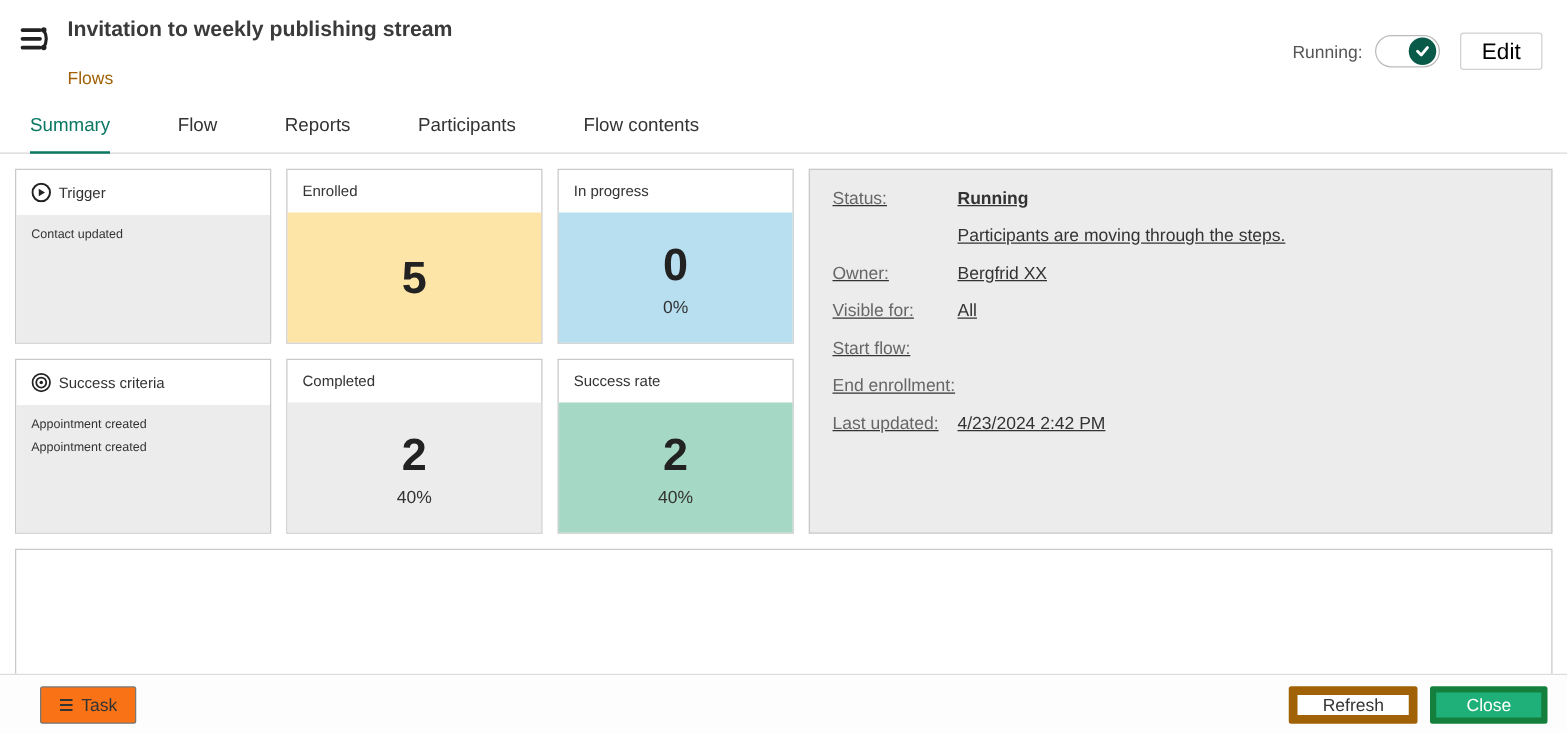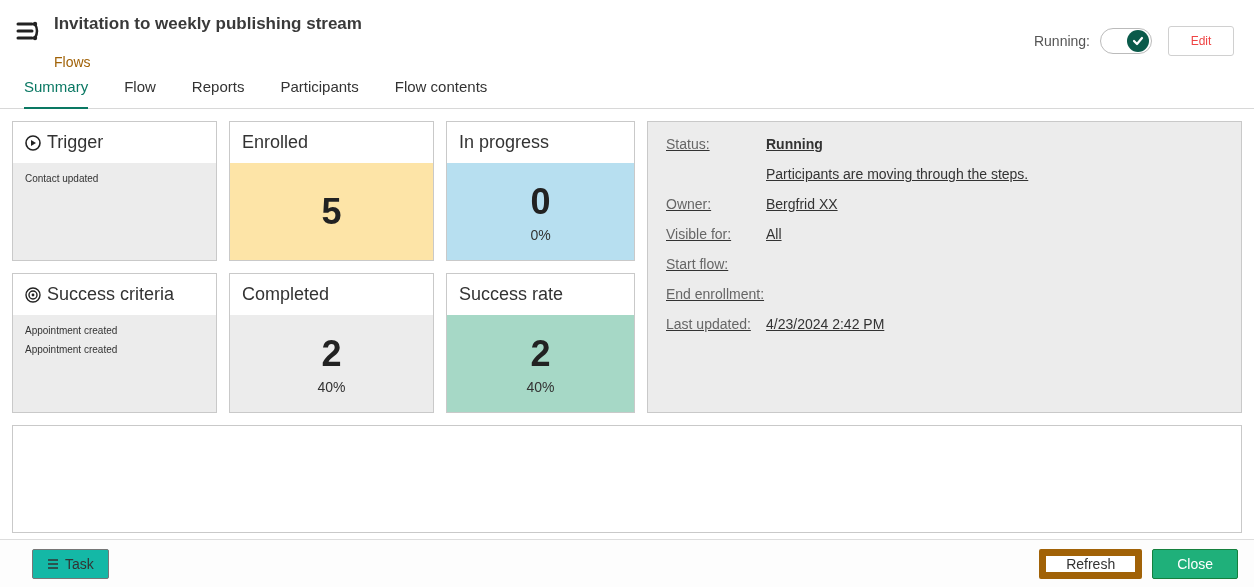--- a/index.html
+++ b/index.html
@@ -9,63 +9,63 @@
   
   .header { display:flex; align-items:flex-start; padding:14px 20px 0 14px; }
   .app-logo { width:26px; height:26px; margin-top:4px; margin-right:14px; display:flex; align-items:center; justify-content:center; }
   .titles { flex:0 0 auto; }
   .title { font-size:17px; font-weight:700; color:#3a3a3a; }
   .breadcrumb { margin-top:20px; font-size:14px; color:#a16207; }
   .header-right { margin-left:auto; display:flex; align-items:center; gap:10px; padding-top:12px; }
   .running-label { color:#555; font-size:14px;margin-left:18px; }
   .toggle { width:52px; height:26px; border-radius:26px; background:#fff; border:1px solid #bbb; position:relative; cursor:pointer; }
   .toggle .knob { position:absolute; right:2px; top:1px; width:22px; height:22px; border-radius:50%; background:#0a5a4a; display:flex; align-items:center; justify-content:center; color:#fff; }
-  .edit-btn { margin-left:6px; width:66px; height:30px; border:1px solid #d0d0d0; background:#fff; color:#ef4444; border-radius:3px; font-size:12px; cursor:default; }
-
-  
-  .tabs { display:flex; gap:36px; padding:0 0 0 24px; border-bottom:1px solid #d8d8d8;text-align:right; }
+  .edit-btn { margin-left:6px; width:66px; height:30px; border:1px solid #d0d0d0; background:#fff; color:#000000; border-radius:3px; font-size:18px; cursor:default; }
+
+  
+  .tabs { display:flex; gap:54px; padding:0 0 0 24px; margin-top:14px; border-bottom:1px solid #d8d8d8;text-align:right; }
   .tab { padding:8px 0 12px 0; font-size:15px; color:#333; cursor:pointer; }
   .tab.active { color:#0a7863; border-bottom:2px solid #0a7863; margin-bottom:-1px; font-weight:500; }
 
   
   .content { padding:12px; display:flex; gap:12px; }
   .left-col { display:flex; flex-direction:column; gap:12px; width:205px; }
   .mid-col { display:flex; flex-direction:column; gap:12px; width:205px; }
   .mid2-col{ display:flex; flex-direction:column; gap:12px; width:189px; }
   .right-col{ flex:1; }
 
   .card { border:1px solid #c9c9c9; background:#fff; display:flex; flex-direction:column; height:140px; }
-  .card-head { padding:10px 12px; display:flex; align-items:center; gap:6px; font-size:18px; color:#333; }
+  .card-head { padding:10px 12px; display:flex; align-items:center; gap:6px; font-size:12px; color:#333; }
   .card-body { flex:1; background:#ececec; padding:10px 12px; font-size:10px; color:#333; }
   .card-body .line { margin-bottom:8px; }
 
   .metric-card { border:1px solid #c9c9c9; background:#fff; display:flex; flex-direction:column; height:140px; }
-  .metric-head { padding:10px 12px; font-size:18px; color:#333; }
+  .metric-head { padding:10px 12px; font-size:12px; color:#333; }
   .metric-body { flex:1; display:flex; flex-direction:column; align-items:center; justify-content:center; }
   .metric-body .big { font-size:36px; font-weight:700; color:#222; }
   .metric-body .small { font-size:14px; color:#333; margin-top:4px; }
   .bg-yellow { background:#fde4a7; }
   .bg-blue   { background:#b7dff0; }
   .bg-grey   { background:#ececec; }
   .bg-teal   { background:#a6d8c6; }
 
   .status-card { border:1px solid #c9c9c9; background:#ececec; padding:14px 18px; height:292px; font-size:14px; }
   .status-row { display:flex; margin-bottom:14px;text-decoration:underline; }
   .status-label { width:100px; color:#666; }
   .status-value { color:#333; }
   .status-value.strong { font-weight:700; }
 
   .blank-panel { margin:0 12px 12px 12px; border:1px solid #c9c9c9; height:108px; background:#fff; }
 
   
   .footer { position:absolute; left:0; right:0; bottom:0; height:48px; display:flex; align-items:center; padding:0 16px; border-top:1px solid #ddd; background:#fdfdfd; }
-  .task-btn { display:flex; align-items:center; gap:6px; height:30px; padding:0 14px; border:1px solid #777; background:#14b8a6; color:#333; font-size:14px; border-radius:2px; cursor:pointer; margin-left:16px; }
+  .task-btn { display:flex; align-items:center; gap:6px; height:30px; padding:0 14px; border:1px solid #777; background:#f97316; color:#333; font-size:14px; border-radius:2px; cursor:pointer; margin-left:16px; }
   .footer-right { margin-left:auto; display:flex; gap:10px; }
   .refresh-btn { height:30px; padding:0 20px; border:7px solid #a16207; background:#fff; color:#333; font-size:14px; border-radius:2px; cursor:pointer; }
-  .close-btn   { height:30px; padding:0 24px; border:1px solid #15803d; background:#1fb07a; color:#fff; font-size:14px; border-radius:2px; cursor:pointer; font-weight:500; }
+  .close-btn   { height:30px; padding:0 24px; border:5px solid #15803d; background:#1fb07a; color:#fff; font-size:14px; border-radius:2px; cursor:pointer; font-weight:500; }
 
   svg { display:block; }
 </style>
 </head>
 <body>
 
 <div class="window">
 
   <div class="header">
     <div class="app-logo">

